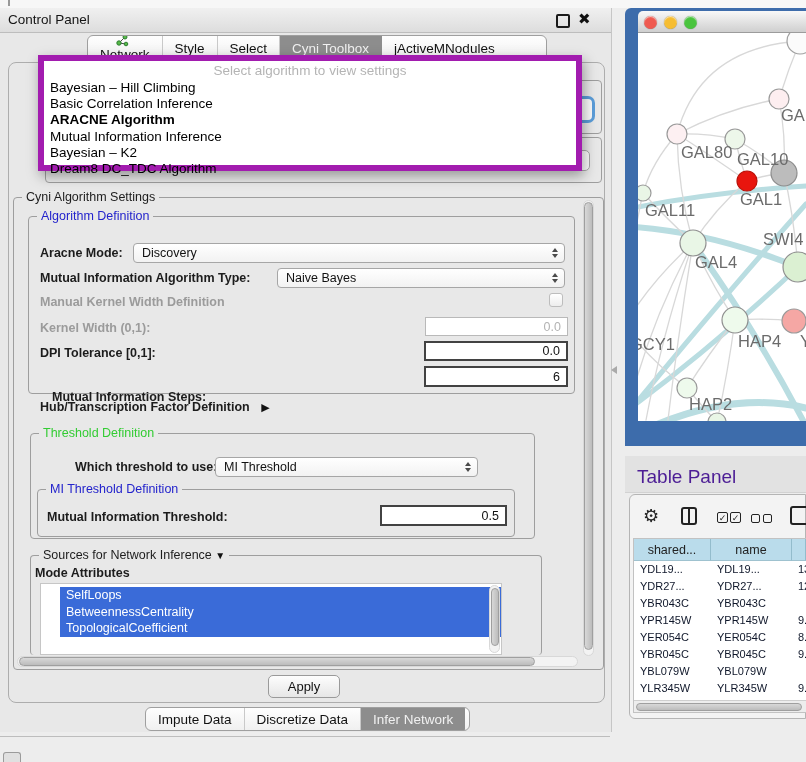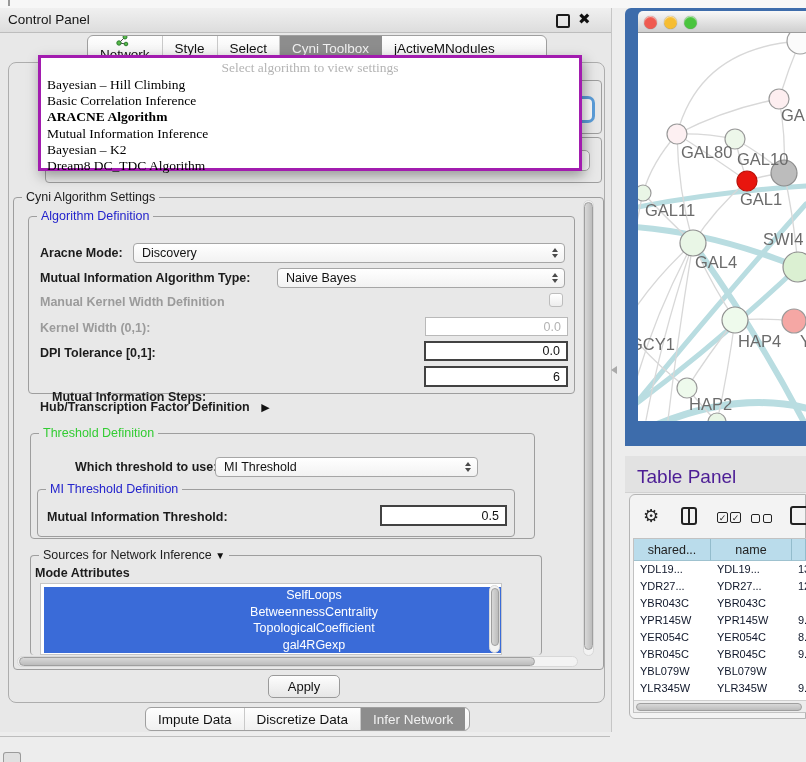--- a/index.html
+++ b/index.html
@@ -20,41 +20,41 @@
   .seg .tab.selected{background:#8d8d8d;color:#f1f1f1;border-right-color:#8d8d8d;}
   .net-ico{display:inline-flex;margin-right:5px;}
   .content-box{left:8px;top:62px;width:595px;height:639px;border:1px solid #adadad;border-radius:8px;background:#e8e8e8;}
   
   .groupbox{border:1px solid #9e9e9e;border-radius:4px;}
   .gtitle{position:absolute;top:-8px;left:8px;background:#e8e8e8;padding:0 4px;font-size:12.5px;white-space:nowrap;}
   .t-blue{color:#2323cc;} .t-green{color:#33cc33;} .t-black{color:#1d1d1d;}
   .focus-frag{left:574px;top:96px;width:21px;height:27px;border:3px solid #5b9dd9;border-radius:7px;background:#fafafa;box-sizing:border-box;}
   .combo-frag{left:563px;top:150px;width:27px;height:21px;border:1px solid #a8a8a8;border-radius:5px;background:#fcfcfc;box-sizing:border-box;}
   
-  .popup{left:38px;top:55px;width:544px;height:116px;background:#fff;border:3px solid #a21caf;
-         box-shadow:2px 5px 12px rgba(0,0,0,.35);z-index:9;box-sizing:border-box;font-family:Liberation Serif, serif;}
+  .popup{left:38px;top:55px;width:544px;height:116px;background:#fff;border:6px solid #a21caf;
+         box-shadow:2px 5px 12px rgba(0,0,0,.35);z-index:9;box-sizing:border-box;}
   .dd-prompt{height:19px;line-height:19px;text-align:center;color:#b4b4b4;font-size:13.5px;}
   .dd-item{height:16.2px;line-height:16.2px;padding-left:6px;font-size:13.5px;color:#000;white-space:nowrap;}
   .dd-item.bold{font-weight:bold;}
   
   .lbl{font-size:12.5px;font-weight:bold;color:#1c1c1c;white-space:nowrap;}
   .lbl.dis{color:#9b9b9b;}
   .combo{background:linear-gradient(#ffffff,#f2f2f2);border:1px solid #a6a6a6;border-radius:4px;
          font-size:12.5px;color:#111;display:flex;align-items:center;padding-left:8px;box-sizing:border-box;}
   .spin{position:absolute;right:6px;top:50%;transform:translateY(-50%);display:flex;flex-direction:column;align-items:center;}
   .tri-up{width:0;height:0;border-left:3.5px solid transparent;border-right:3.5px solid transparent;border-bottom:4.5px solid #4a4a4a;margin-bottom:2px;}
   .tri-dn{width:0;height:0;border-left:3.5px solid transparent;border-right:3.5px solid transparent;border-top:4.5px solid #4a4a4a;}
   .field{background:#fff;font-size:12.5px;color:#111;display:flex;align-items:center;justify-content:flex-end;padding-right:6px;box-sizing:border-box;}
   .field.strong{border:2px solid #424242;}
   .field.weak{border:1px solid #b9b9b9;color:#b3b3b3;}
   .checkbox{width:14px;height:14px;border:1px solid #bdbdbd;border-radius:3px;background:linear-gradient(#ffffff,#ededed);box-sizing:border-box;}
   .arrow-right{font-size:11px;color:#111;}
   .arrow-down{font-size:10px;color:#111;}
   .attr-list{background:#fff;border:1px solid #c6c6c6;box-sizing:border-box;overflow:hidden;}
-  .attr-item{height:16.5px;line-height:16.5px;margin-left:3px;width:534px;color:#fff;font-size:12.5px;padding-left:6px;box-sizing:border-box;white-space:nowrap;text-align:center;}
+  .attr-item{height:16.5px;line-height:16.5px;margin-left:19px;width:534px;color:#fff;font-size:12.5px;padding-left:6px;box-sizing:border-box;white-space:nowrap;}
   .sb-v,.sb-h{background:#f3f3f3;border:1px solid #d8d8d8;border-radius:6px;box-sizing:border-box;}
   .thumb-v{position:absolute;background:linear-gradient(90deg,#d8d8d8,#bcbcbc);border:1px solid #9f9f9f;border-radius:6px;box-sizing:border-box;}
   .thumb-h{position:absolute;background:linear-gradient(#d8d8d8,#bcbcbc);border:1px solid #9f9f9f;border-radius:6px;box-sizing:border-box;}
   .apply-btn{left:268px;top:675px;width:70px;height:21px;background:linear-gradient(#fdfdfd,#e6e6e6);
              border:1px solid #9a9a9a;border-radius:5px;font-size:13px;color:#111;display:flex;align-items:center;justify-content:center;}
   .bottom-line{left:0;top:736px;width:610px;height:1px;background:#bdbdbd;}
   .corner-icon{left:3px;top:752px;width:16px;height:10px;border:1px solid #9b9b9b;border-bottom:none;border-radius:3px 3px 0 0;background:#e0e0e0;}
   .top-tick{left:8px;top:0;width:2px;height:6px;background:#999;}
   .split-arrow{left:611px;top:366px;width:0;height:0;border-top:4px solid transparent;border-bottom:4px solid transparent;border-right:6px solid #a9a9a9;}
   
@@ -213,21 +213,20 @@
   <span class="gtitle t-black">
     <span>Sources for Network Inference</span>
     <span class="arrow-down">▼</span>
   </span>
 </div>
 <div class="abs lbl" style="left:35px;top:566px;">Mode Attributes</div>
 <div class="abs attr-list" style="left:40px;top:583px;width:462px;height:72px;padding-top:3px;" id="attr-list">
     <div class="attr-item" style="background: rgb(58, 107, 216);">SelfLoops</div>
     <div class="attr-item" style="background: rgb(58, 107, 216);">BetweennessCentrality</div>
     <div class="attr-item" style="background: rgb(58, 107, 216);">TopologicalCoefficient</div>
-    <div class="attr-item" style="background: rgb(58, 107, 216);">gal4RGexp</div>
   </div>
 <div class="abs sb-v" style="left:489px;top:585px;width:11px;height:68px;">
   <div class="thumb-v" style="left:1px;top:2px;width:8px;height:58px;"></div>
 </div>
 
 <div class="abs apply-btn">Apply</div>
 <div class="abs seg" id="bottom-tabs" style="left:145px;top:707px;width:323px;height:22px;">
     <div class="tab">
       <span>Impute Data</span>
     </div>

